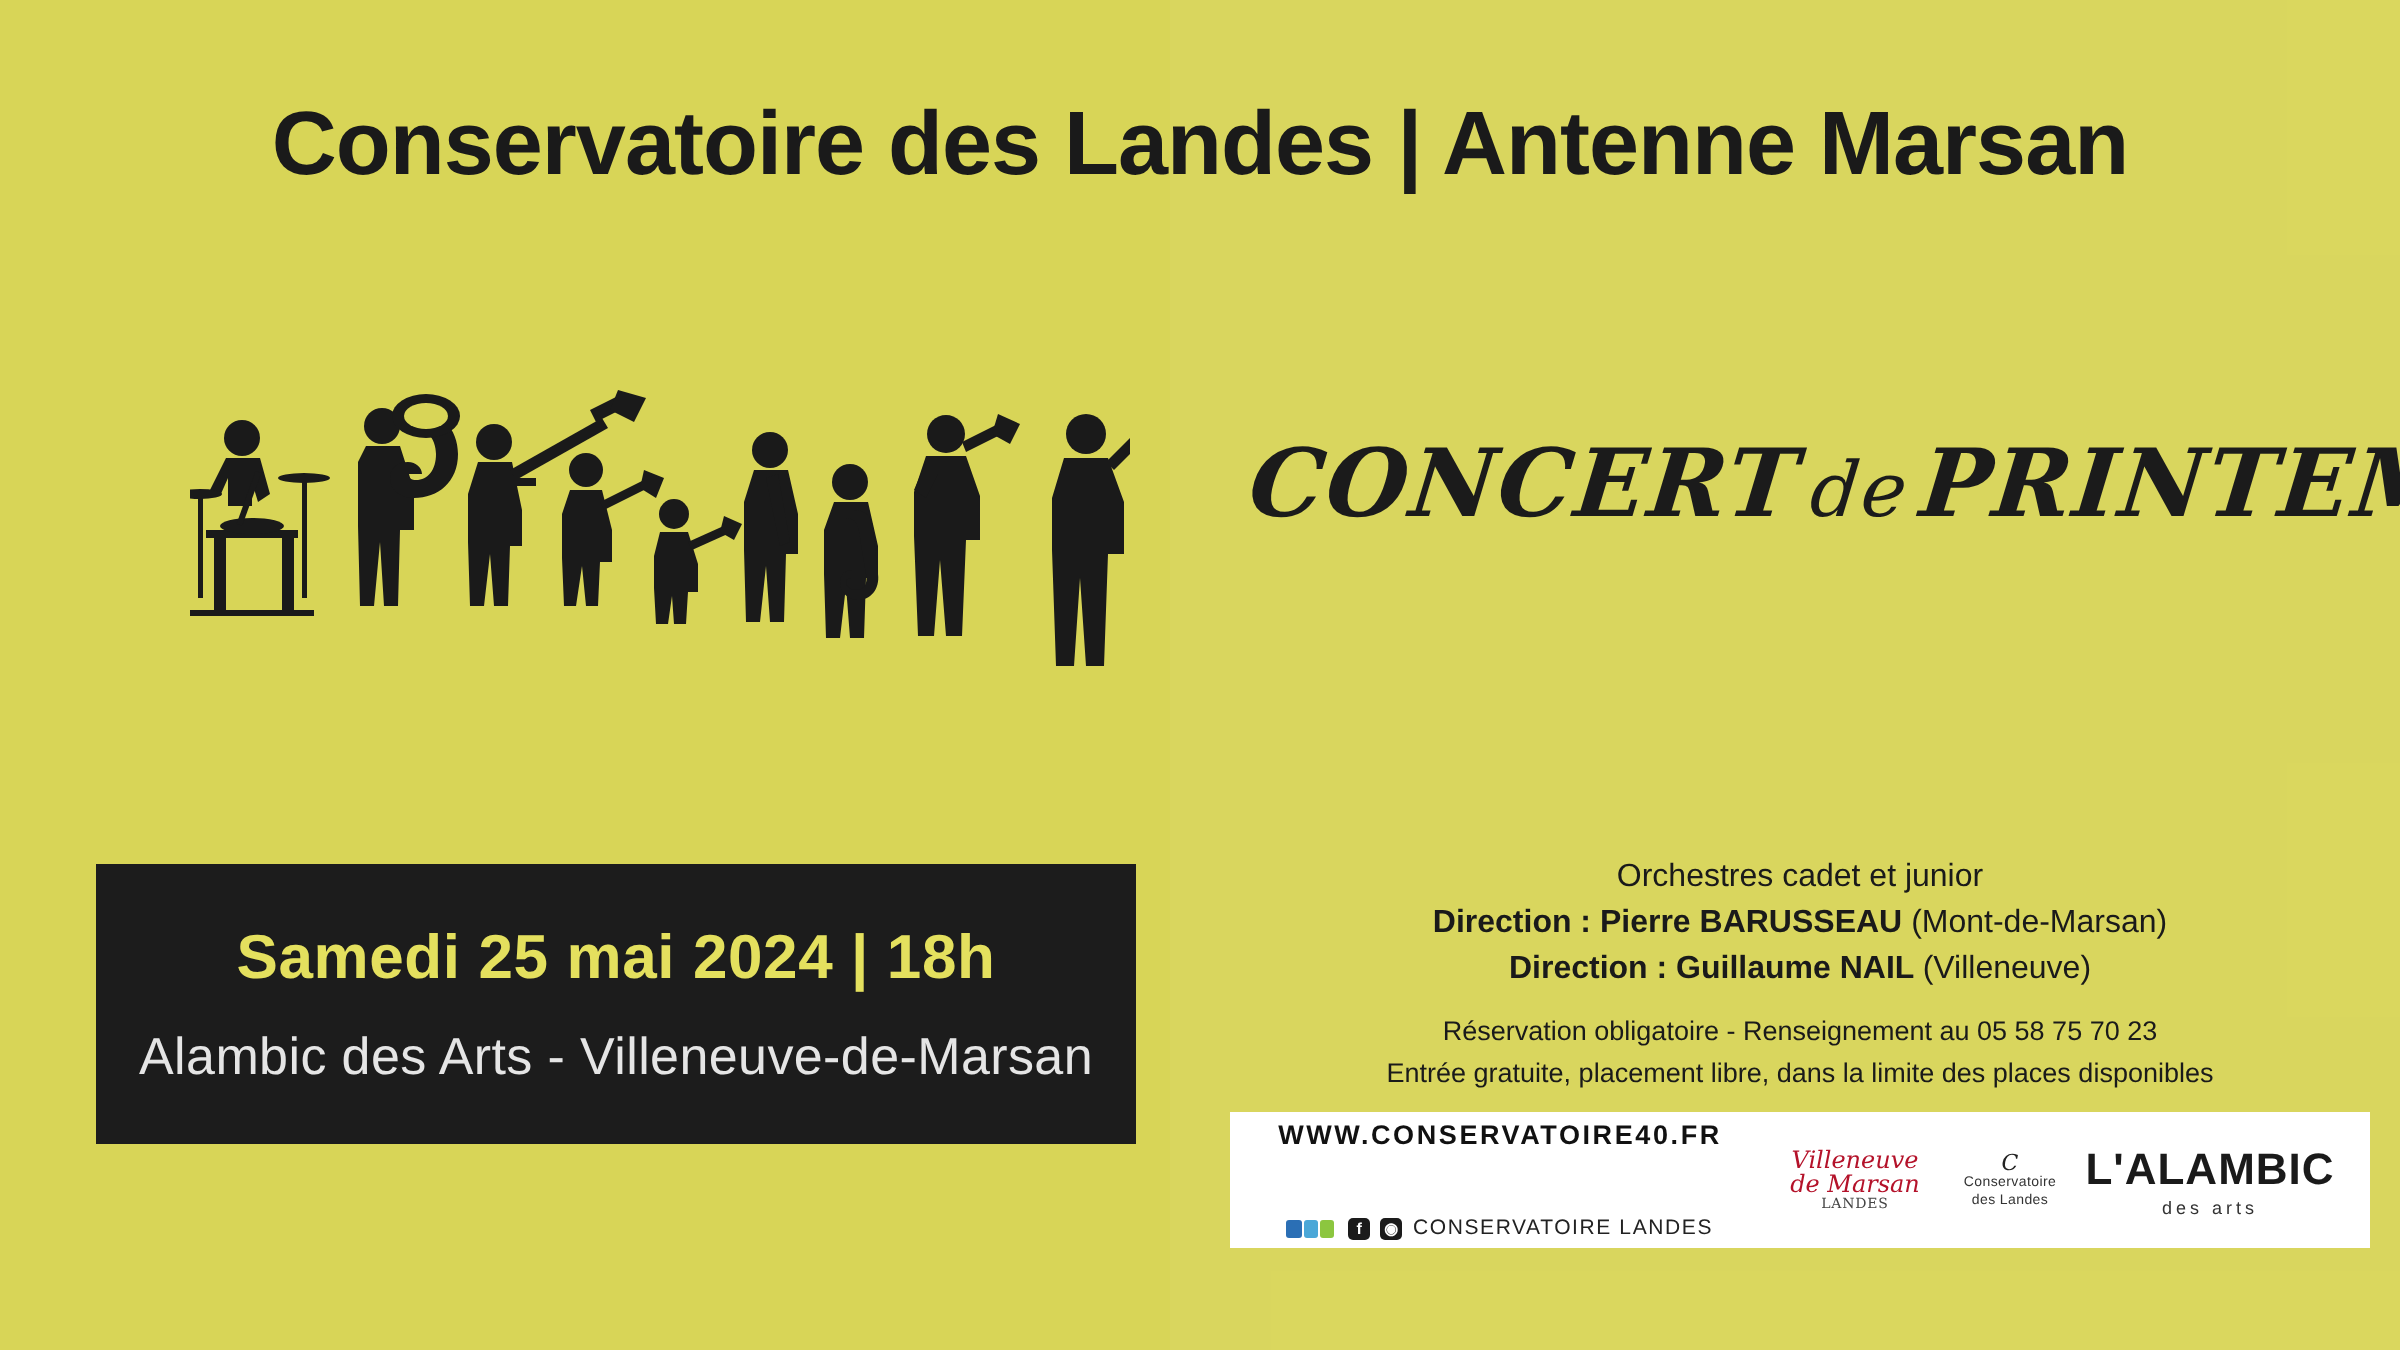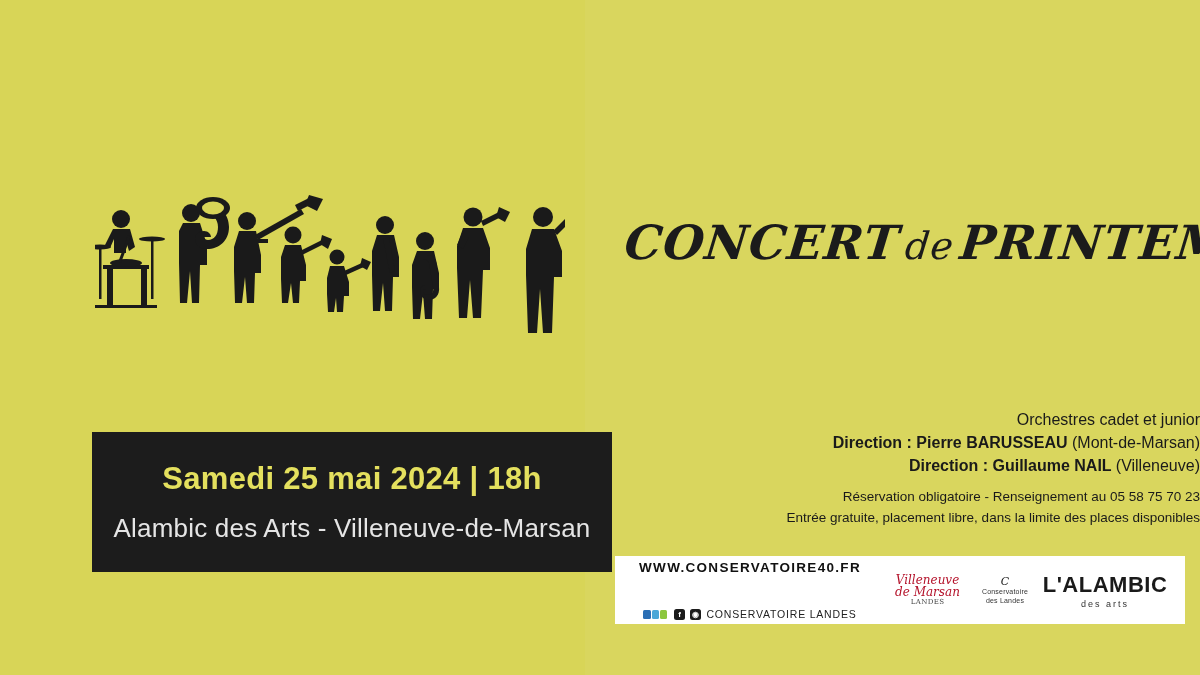--- a/index.html
+++ b/index.html
@@ -78,43 +78,42 @@
     position: absolute;
     left: 48px;
     top: 432px;
     width: 520px;
     height: 140px;
     background: #1c1c1c;
     display: flex;
     flex-direction: column;
     align-items: center;
     justify-content: center;
-    margin-left: 44px;
   }
   .datebox .date {
     color: #e4e05e;
     font-size: 31px;
     font-weight: bold;
     letter-spacing: 0.3px;
     margin-bottom: 16px;
   }
   .datebox .venue {
     color: #e5e5e5;
     font-size: 26px;
     font-weight: normal;
     letter-spacing: 0.2px;
   }
 
   
   .details {
     position: absolute;
     left: 600px;
-    top: 408px;
+    top: 427px;
     width: 600px;
-    text-align: right;
+    text-align: center;
     color: #1a1a1a;
   }
   .details .orchestras {
     font-size: 16px;
     line-height: 1.45;
   }
   .details .dir {
     font-size: 16px;
     font-weight: bold;
     line-height: 1.45;
@@ -232,20 +231,21 @@
     margin-top: 1px;
   }
 </style>
 </head>
 <body>
 
 <div class="poster">
 
   <div class="band-right"></div>
 
+  <div class="title">Conservatoire des Landes | Antenne Marsan</div>
 
   <div class="silhouettes">
     <svg width="470" height="145" viewBox="0 0 470 145" xmlns="http://www.w3.org/2000/svg" aria-hidden="true">
       <g fill="#1a1a1a">
 
         <circle cx="26" cy="24" r="9"></circle>
         <path d="M18 34 h17 l5 18 -6 4 -3 -10 v12 h-12 v-14 l-4 9 -5 -3 z"></path>
         <rect x="8" y="70" width="46" height="4"></rect>
         <path d="M12 74 h6 v36 h-6 z M46 74 h6 v36 h-6 z"></path>
         <ellipse cx="31" cy="68" rx="16" ry="4"></ellipse>

